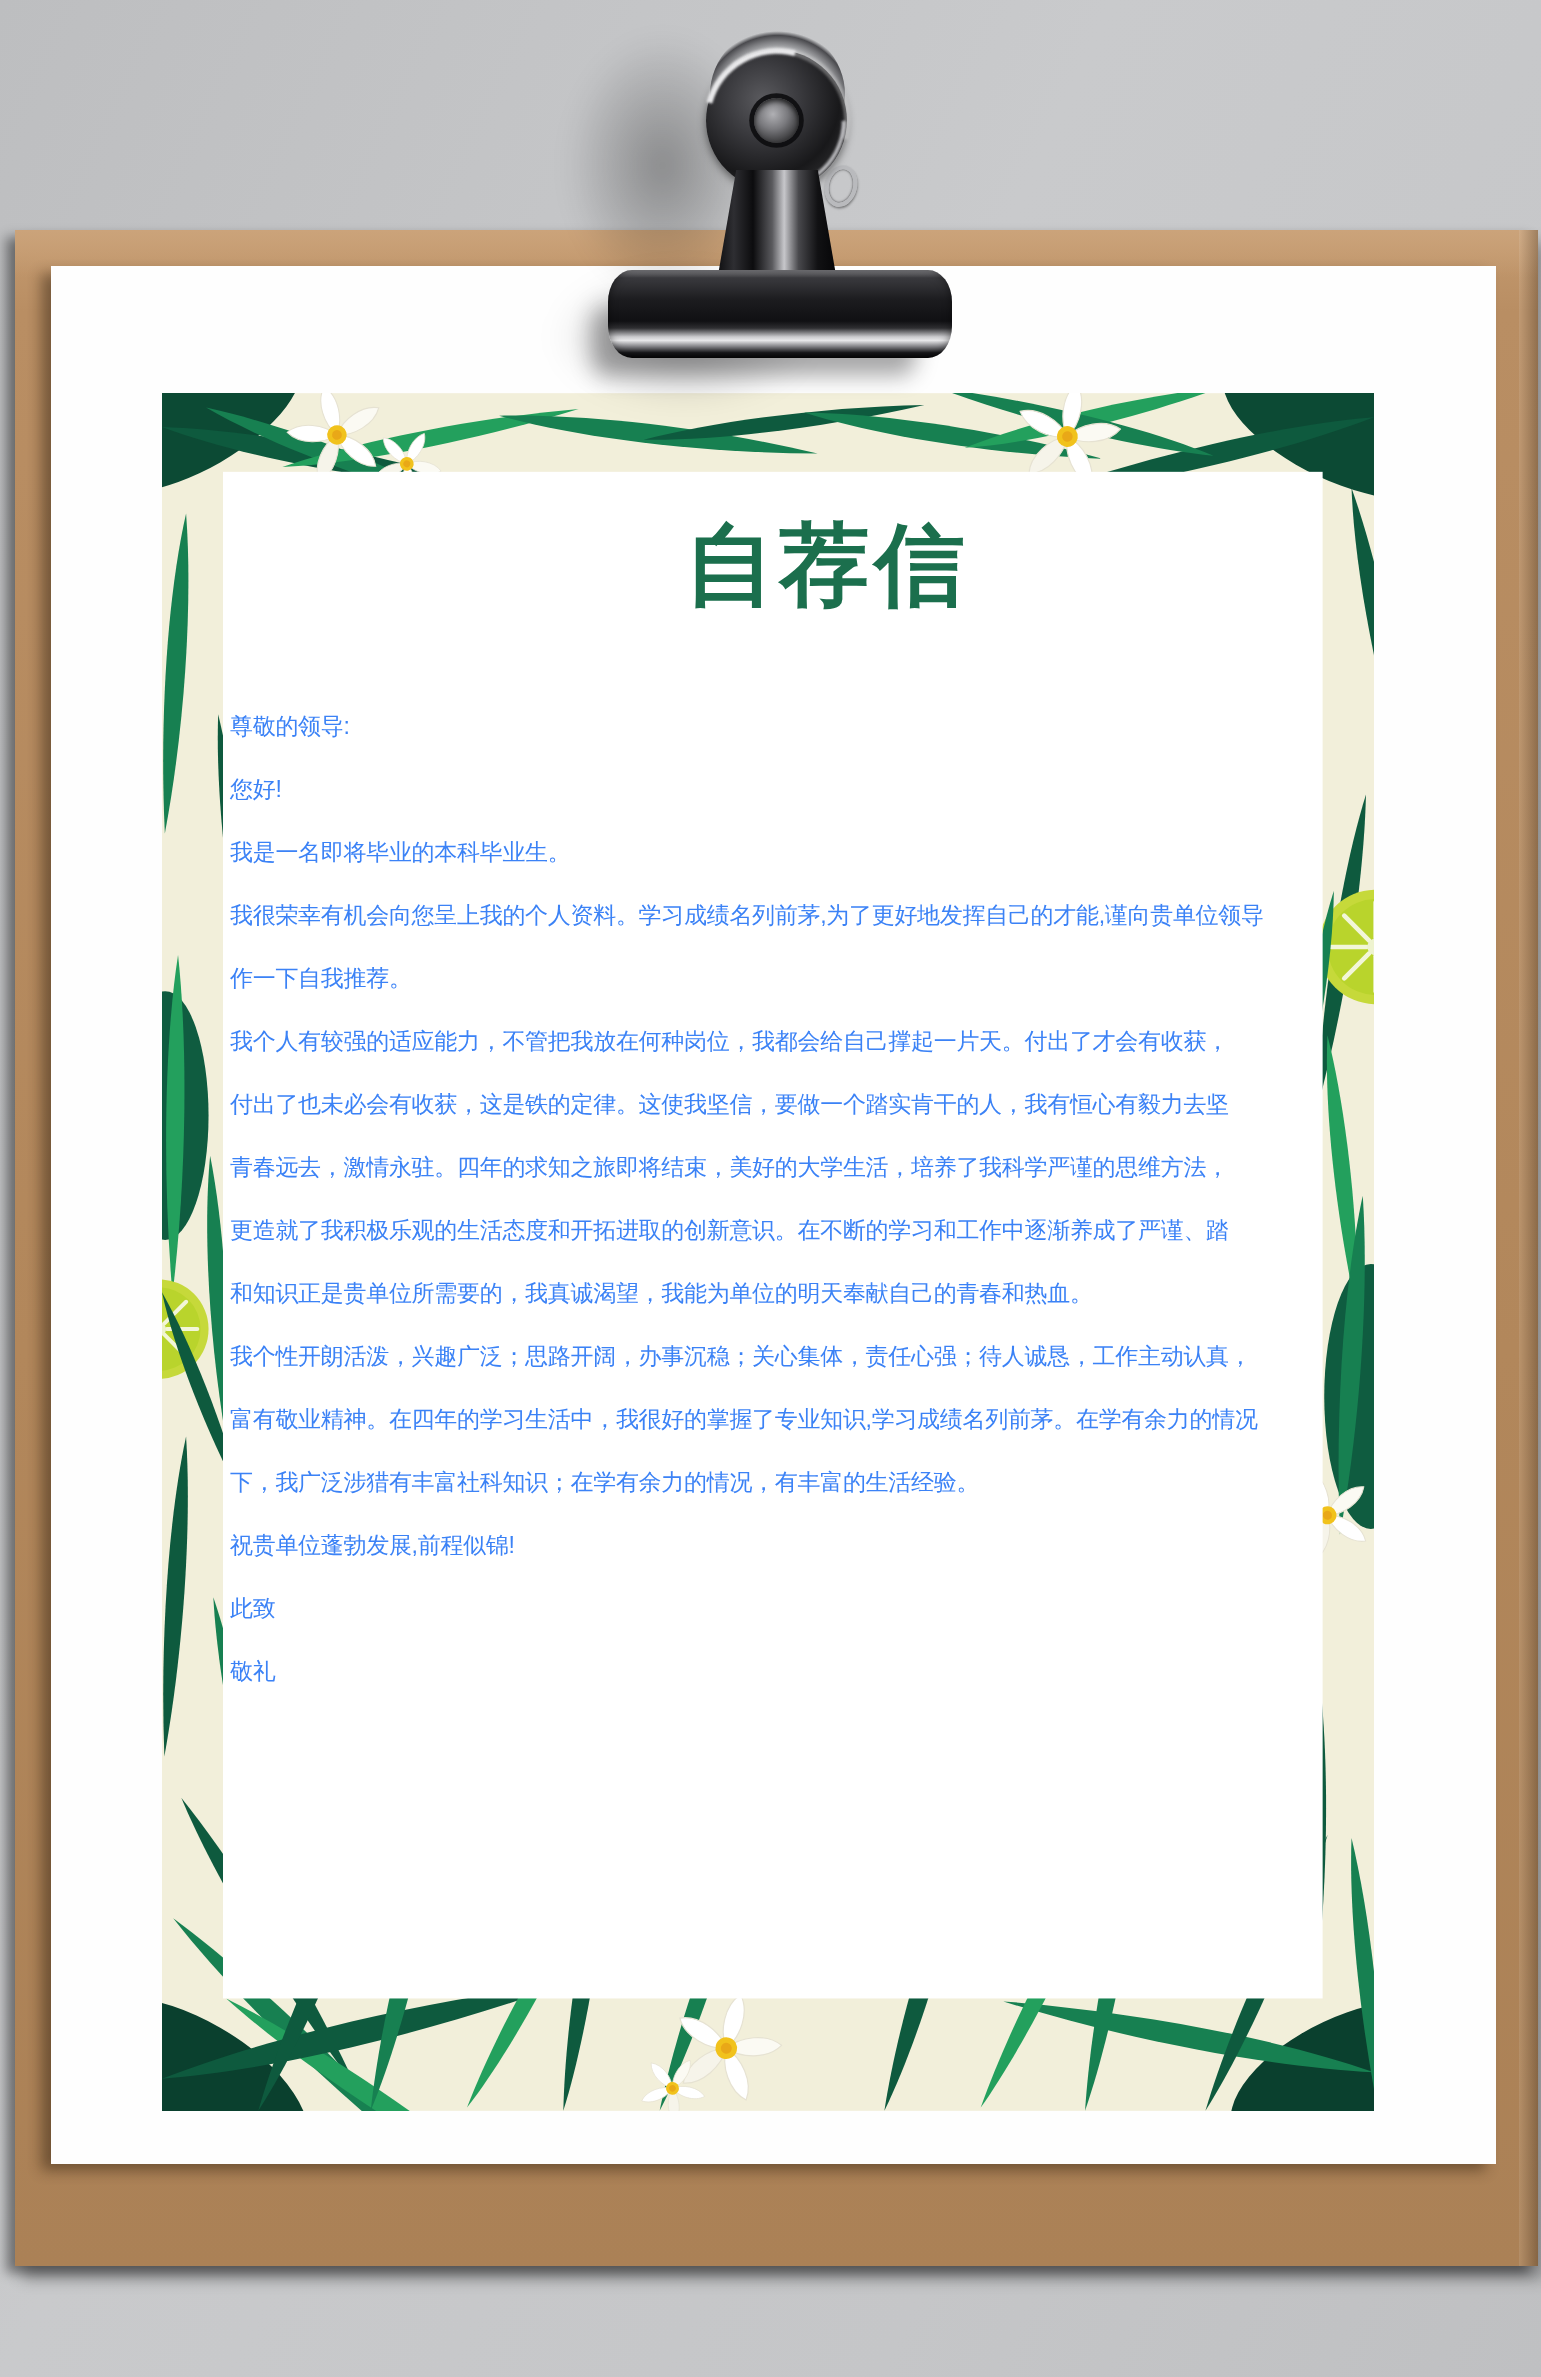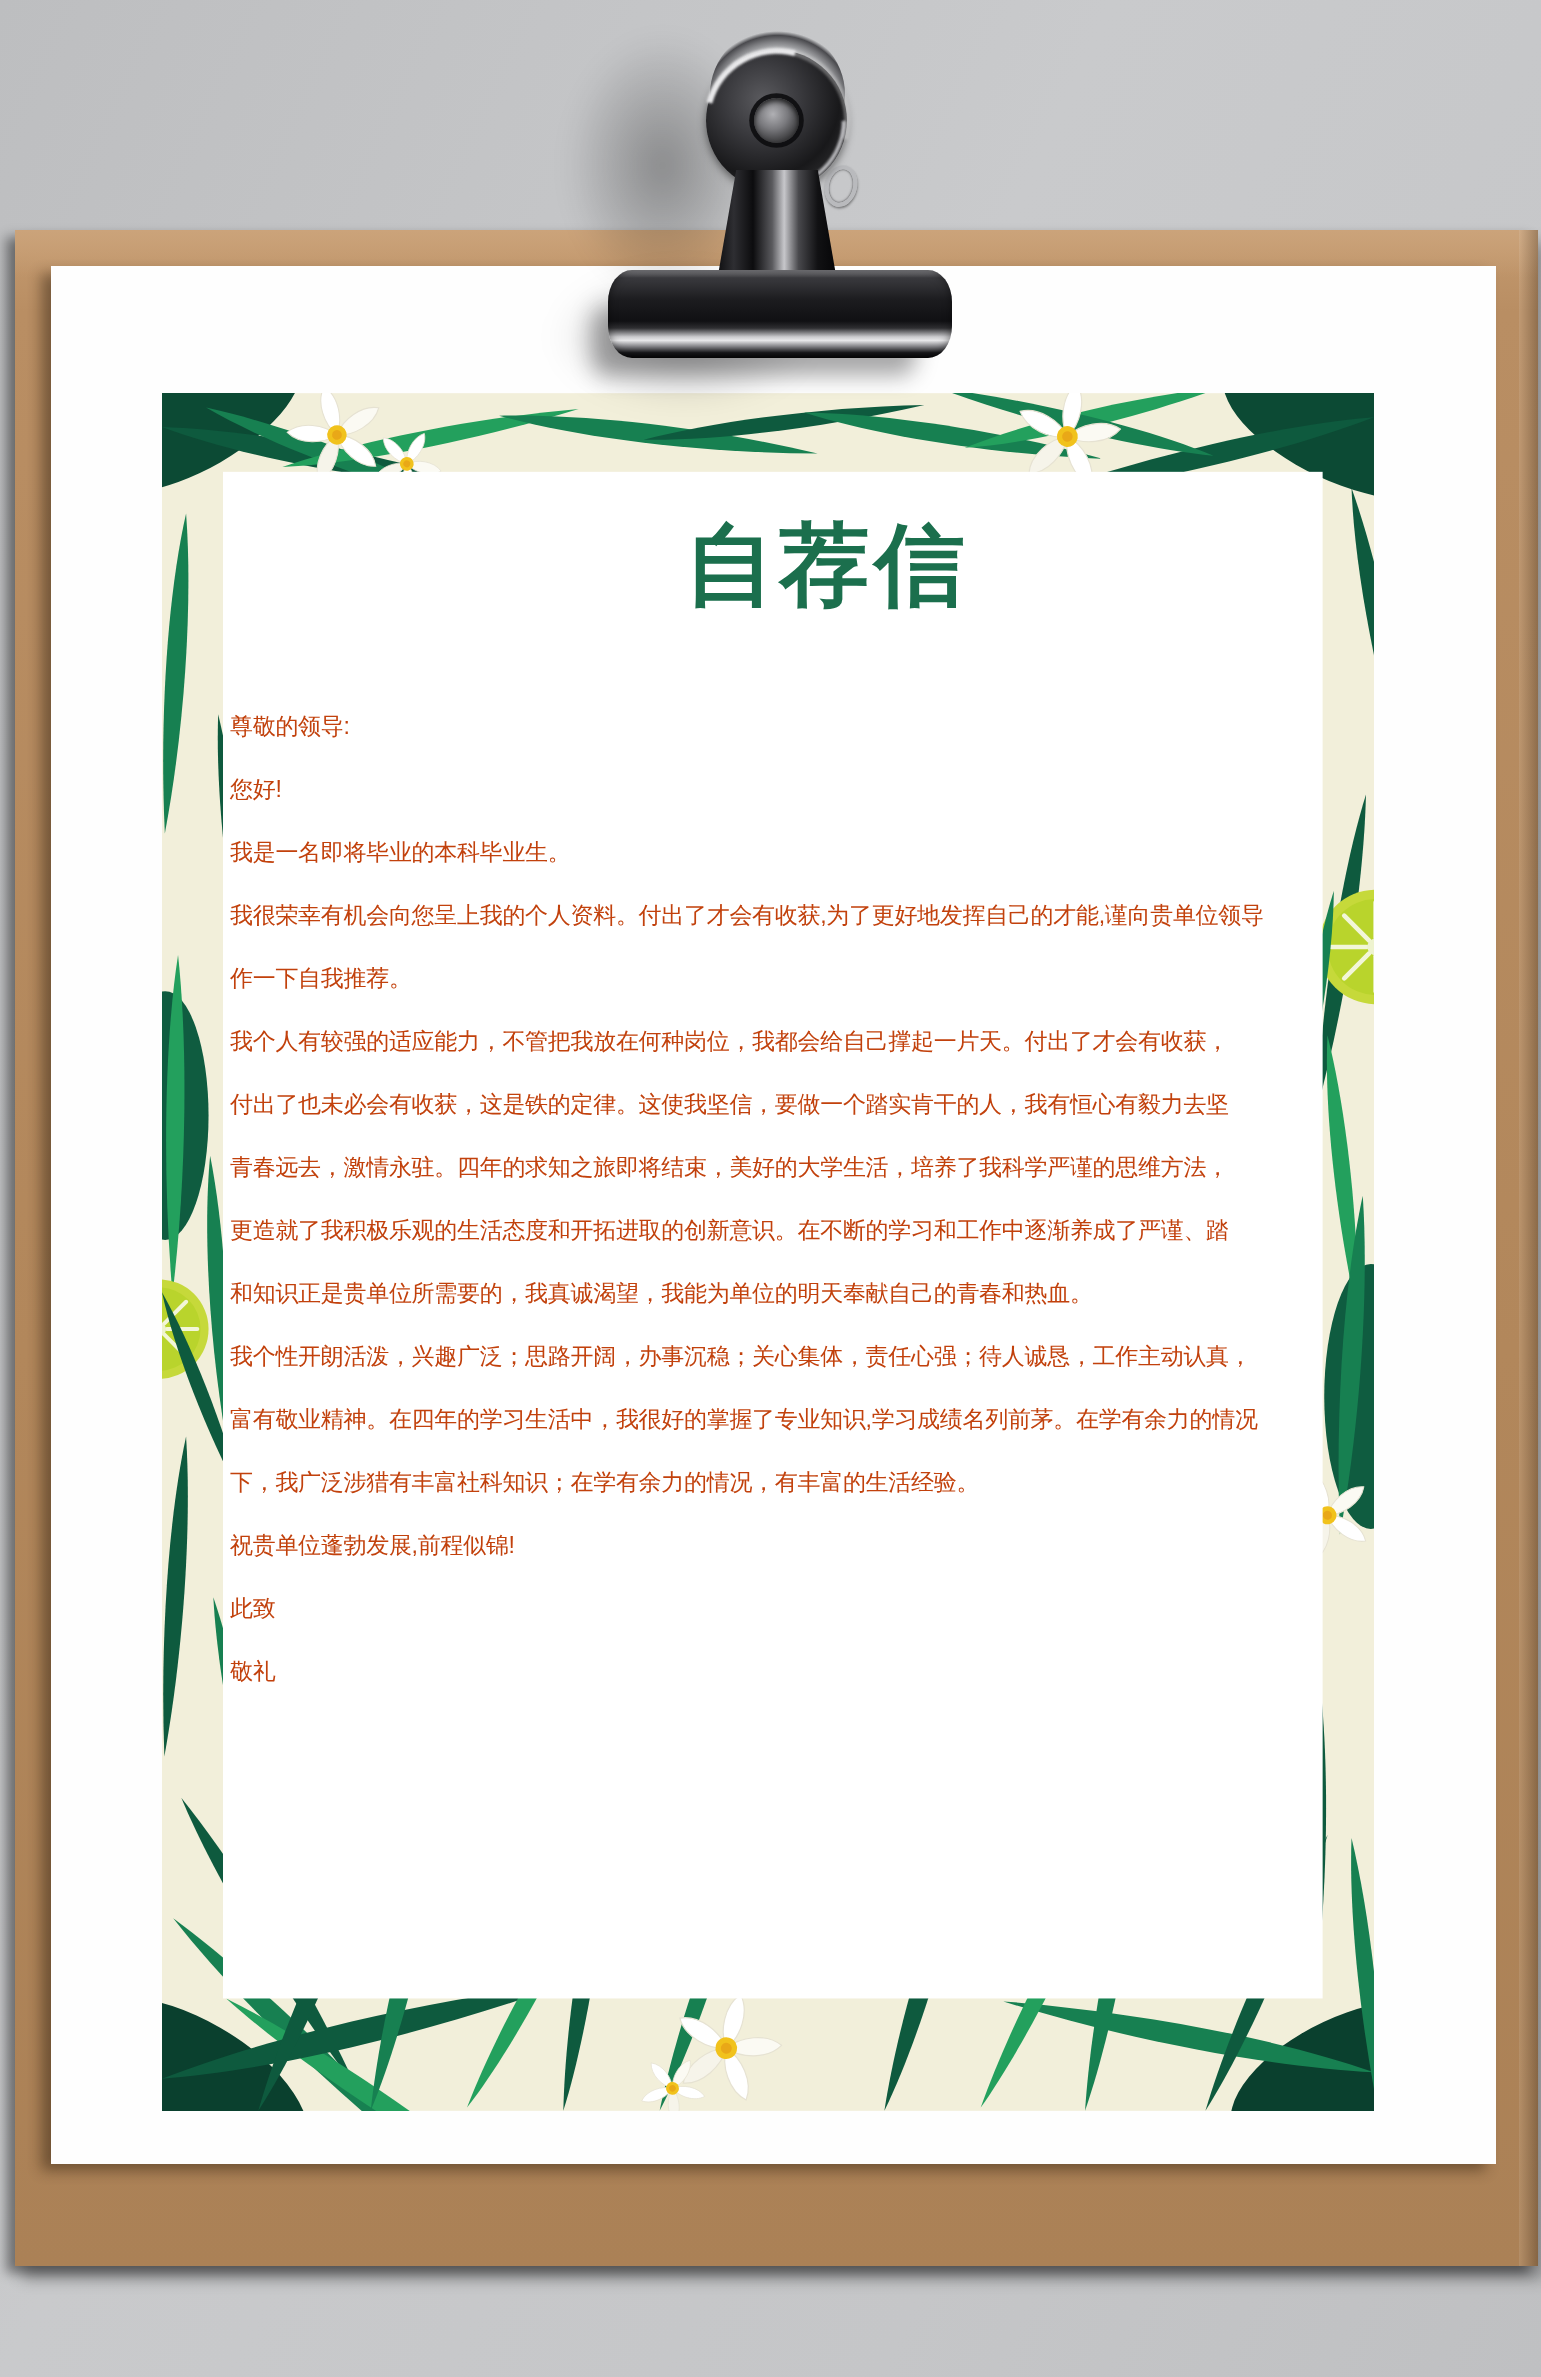--- a/index.html
+++ b/index.html
@@ -32,21 +32,21 @@
   .letterhead{position:absolute;left:162px;top:393px;width:1212px;height:1718px;}
   .letterhead svg{display:block;width:100%;height:100%;}
   
   .letter-title{
     position:absolute;left:223px;top:515px;width:1208px;height:104px;
     text-align:center;font-size:90px;line-height:100px;font-weight:700;
     color:var(--title-green,#1b6f4d);letter-spacing:4.8px;margin:0;
   }
   .letter-body{
     position:absolute;left:230px;top:695px;width:1096px;
-    color:#c2410c;
+    color:#3b82f6;
   }
   .letter-line{
     height:63px;line-height:63px;font-size:23px;letter-spacing:-0.3px;
     white-space:nowrap;overflow:visible;
   }
   
   .clip-shadow-wall{
     position:absolute;left:562px;top:29px;width:201px;height:273px;border-radius:50%;
     background:radial-gradient(ellipse at 50% 50%,rgba(0,0,0,.30),rgba(0,0,0,0) 68%);
     filter:blur(11.2px);
@@ -209,21 +209,21 @@
 
     <rect x="76" y="98" width="1370" height="1902" fill="#ffffff"></rect>
   </svg>
 </div>
 
 <h1 class="letter-title">自荐信</h1>
 <div class="letter-body">
     <div class="letter-line">尊敬的领导:</div>
     <div class="letter-line">您好!</div>
     <div class="letter-line">我是一名即将毕业的本科毕业生。</div>
-    <div class="letter-line">我很荣幸有机会向您呈上我的个人资料。付出了才会有收获,为了更好地发挥自己的才能,谨向贵单位领导</div>
+    <div class="letter-line">我很荣幸有机会向您呈上我的个人资料。学习成绩名列前茅,为了更好地发挥自己的才能,谨向贵单位领导</div>
     <div class="letter-line">作一下自我推荐。</div>
     <div class="letter-line">我个人有较强的适应能力，不管把我放在何种岗位，我都会给自己撑起一片天。付出了才会有收获，</div>
     <div class="letter-line">付出了也未必会有收获，这是铁的定律。这使我坚信，要做一个踏实肯干的人，我有恒心有毅力去坚</div>
     <div class="letter-line">青春远去，激情永驻。四年的求知之旅即将结束，美好的大学生活，培养了我科学严谨的思维方法，</div>
     <div class="letter-line">更造就了我积极乐观的生活态度和开拓进取的创新意识。在不断的学习和工作中逐渐养成了严谨、踏</div>
     <div class="letter-line">和知识正是贵单位所需要的，我真诚渴望，我能为单位的明天奉献自己的青春和热血。</div>
     <div class="letter-line">我个性开朗活泼，兴趣广泛；思路开阔，办事沉稳；关心集体，责任心强；待人诚恳，工作主动认真，</div>
     <div class="letter-line">富有敬业精神。在四年的学习生活中，我很好的掌握了专业知识,学习成绩名列前茅。在学有余力的情况</div>
     <div class="letter-line">下，我广泛涉猎有丰富社科知识；在学有余力的情况，有丰富的生活经验。</div>
     <div class="letter-line">祝贵单位蓬勃发展,前程似锦!</div>

